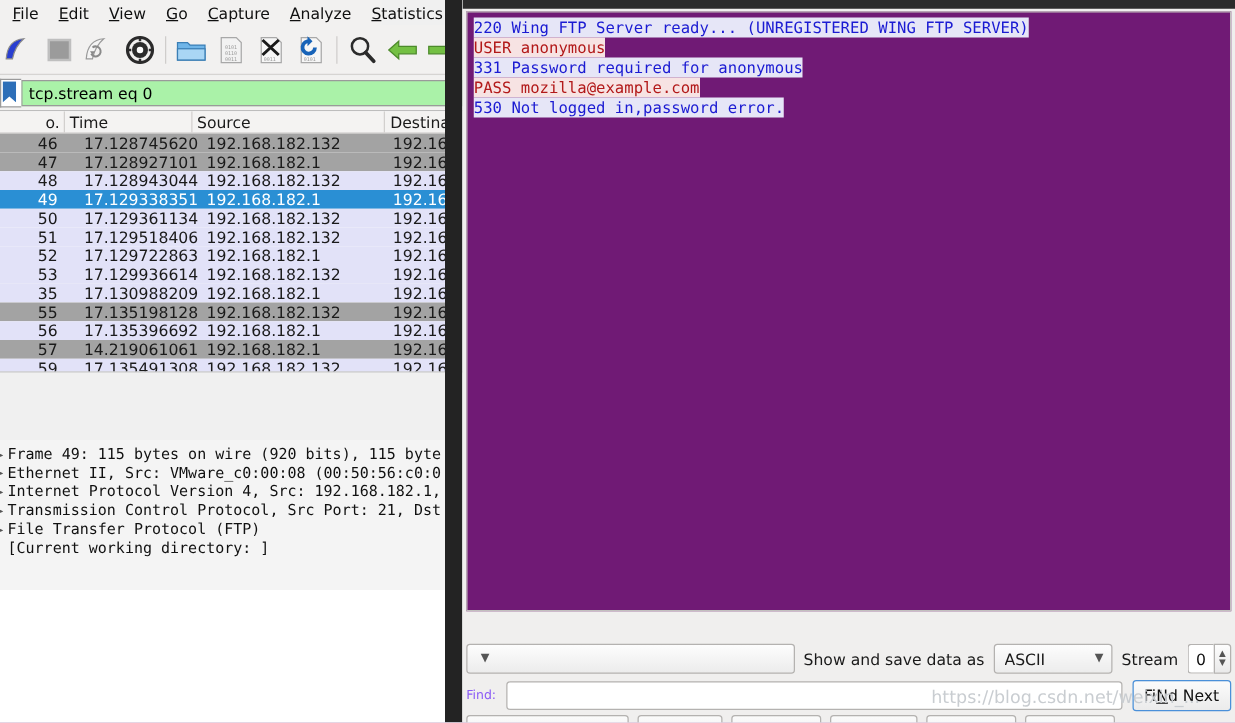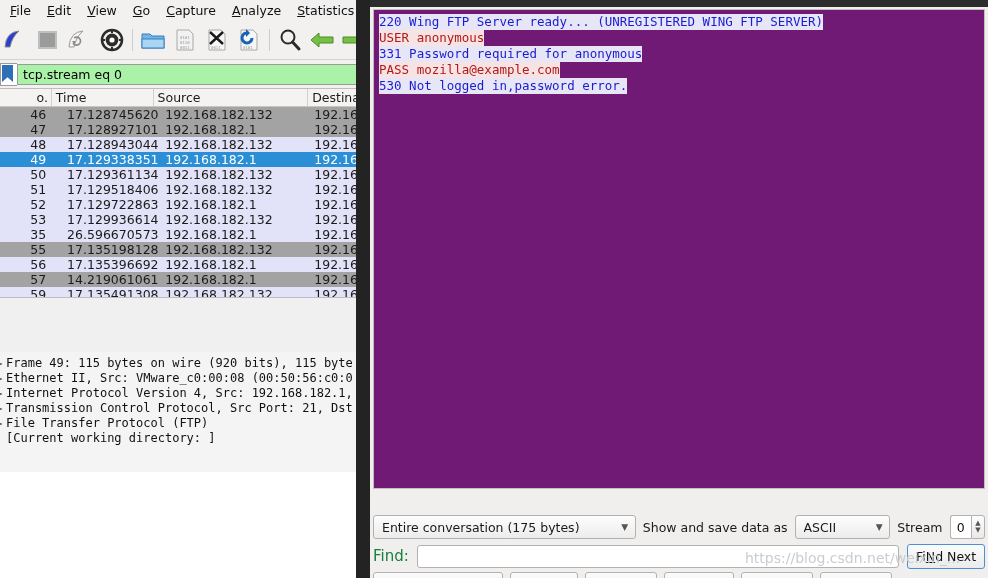--- a/index.html
+++ b/index.html
@@ -310,21 +310,21 @@
   .spin-arrow { font-size: 7px; line-height: 7px; color: #555; }
 
   
   #find-row {
     position: absolute;
     left: 3px; top: 544px;
     width: 612px; height: 24px;
     display: flex;
     align-items: center;
   }
-  #find-label { font-size: 15px; color: #15803d; padding-right: 8px; }
+  #find-label { font-size: 10px; color: #8b5cf6; padding-right: 8px; }
   #find-input {
     width: 496px; height: 23px;
     background: #ffffff;
     border: 1px solid #b4b2b0;
     border-radius: 3px;
     box-sizing: border-box;
   }
   #find-next-btn {
     width: 80px; height: 25px;
     margin-left: 8px;
@@ -527,21 +527,21 @@
           <div class="pl-c c-dst">192.168</div>
         </div>
         <div class="pl-row lav">
           <div class="pl-c c-no">53</div>
           <div class="pl-c c-time">17.129936614</div>
           <div class="pl-c c-src">192.168.182.132</div>
           <div class="pl-c c-dst">192.168</div>
         </div>
         <div class="pl-row lav">
           <div class="pl-c c-no">35</div>
-          <div class="pl-c c-time">26.596670573</div>
+          <div class="pl-c c-time">17.130988209</div>
           <div class="pl-c c-src">192.168.182.1</div>
           <div class="pl-c c-dst">192.168</div>
         </div>
         <div class="pl-row gray">
           <div class="pl-c c-no">55</div>
           <div class="pl-c c-time">17.135198128</div>
           <div class="pl-c c-src">192.168.182.132</div>
           <div class="pl-c c-dst">192.168</div>
         </div>
         <div class="pl-row lav">
@@ -604,21 +604,20 @@
       <span class="stream-line server">220 Wing FTP Server ready... (UNREGISTERED WING FTP SERVER)</span>
       <span class="stream-line client">USER anonymous</span>
       <span class="stream-line server">331 Password required for anonymous</span>
       <span class="stream-line client">PASS mozilla@example.com</span>
       <span class="stream-line server">530 Not logged in,password error.</span>
     </div>
 
 
   <div id="controls-row">
     <div class="combo" id="conv-combo">
-      <span class="cb-label">Entire conversation (175 bytes)</span>
       <span class="cb-arrow">▼</span>
     </div>
     <div class="ctl-label">Show and save data as</div>
     <div class="combo" id="fmt-combo">
       <span class="cb-label">ASCII</span>
       <span class="cb-arrow">▼</span>
     </div>
     <div class="ctl-label">Stream</div>
     <div id="stream-spin">0</div>
     <div id="stream-spin-btns">

